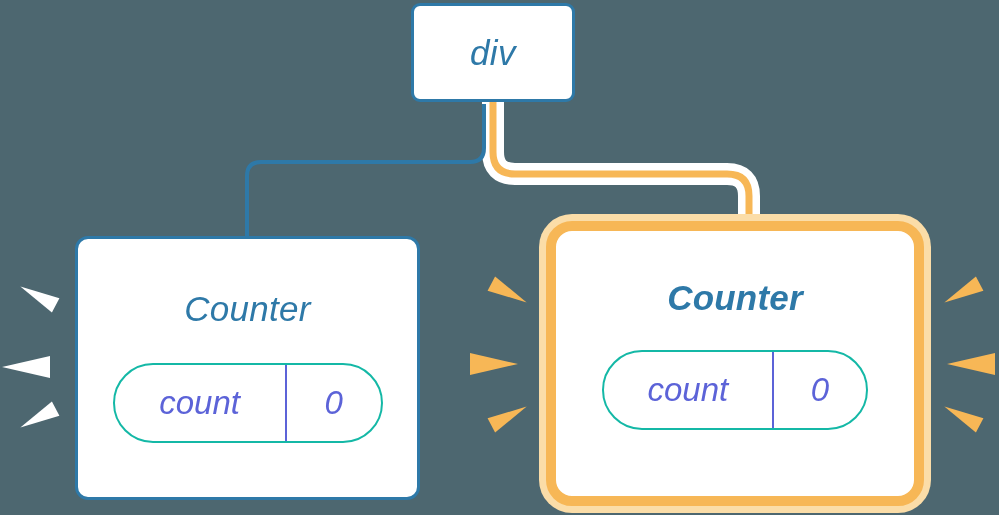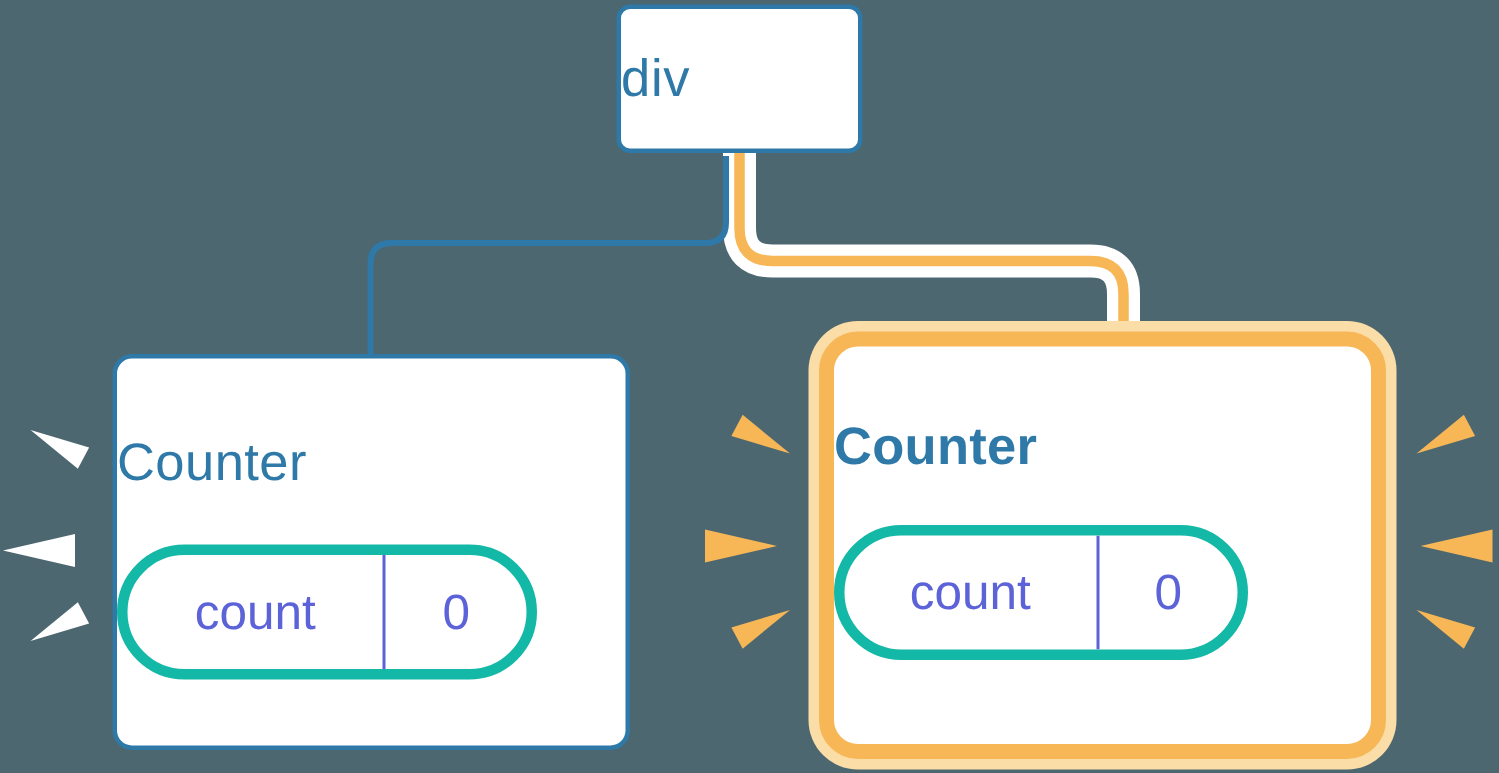--- a/index.html
+++ b/index.html
@@ -27,21 +27,23 @@
     height: 515px;
   }
 
   
   .node {
     position: absolute;
     background: #ffffff;
     box-sizing: border-box;
     display: flex;
     flex-direction: column;
+    align-items: center;
     z-index: 3;
+    font-style: italic;
   }
 
   .node-root {
     left: 411px;
     top: 3px;
     width: 164px;
     height: 99px;
     border: 3px solid #2e79a8;
     border-radius: 9px;
     justify-content: center;
@@ -86,21 +88,21 @@
     color: #2e79a8;
     font-weight: 700;
     margin-top: 47px;
     letter-spacing: 0.2px;
   }
 
   
   .state-pill {
     display: flex;
     align-items: stretch;
-    border: 7px solid #14b8a6;
+    border: 2px solid #14b8a6;
     border-radius: 999px;
     height: 76px;
     overflow: hidden;
   }
   .node-child .state-pill {
     margin-top: 34px;
     width: 266px;
   }
   .node-child-highlight .state-pill {
     margin-top: 32px;

